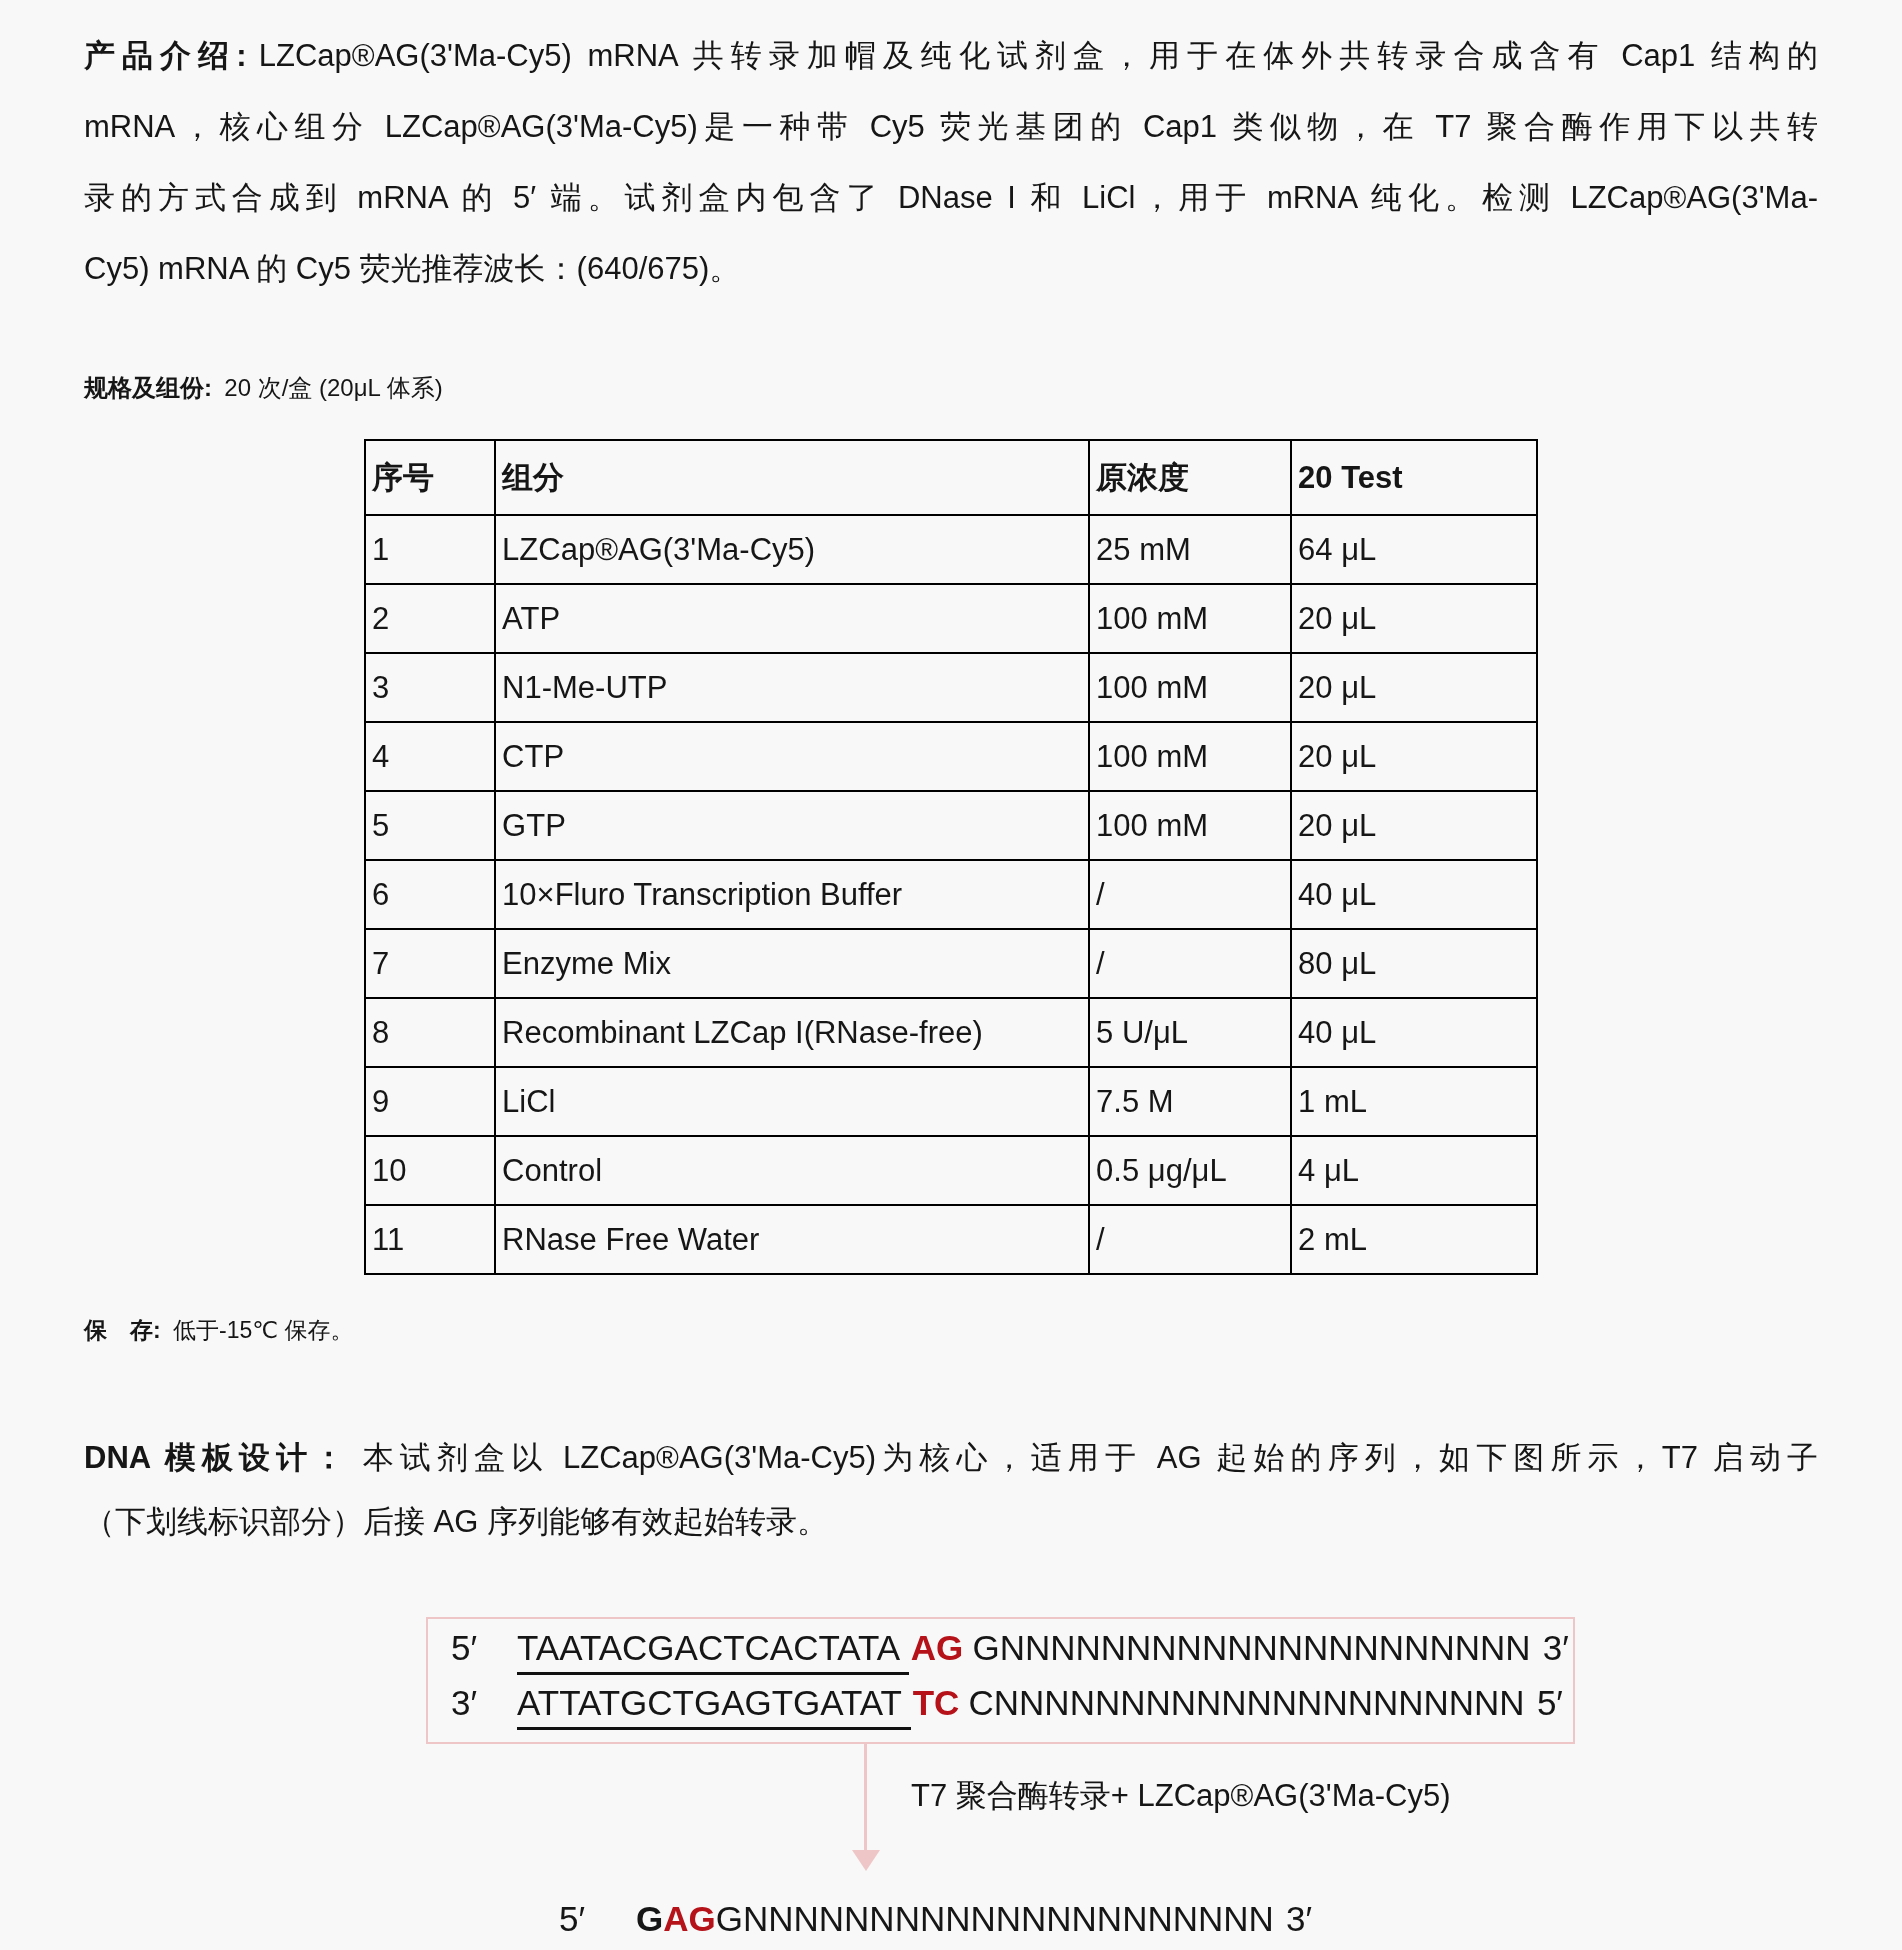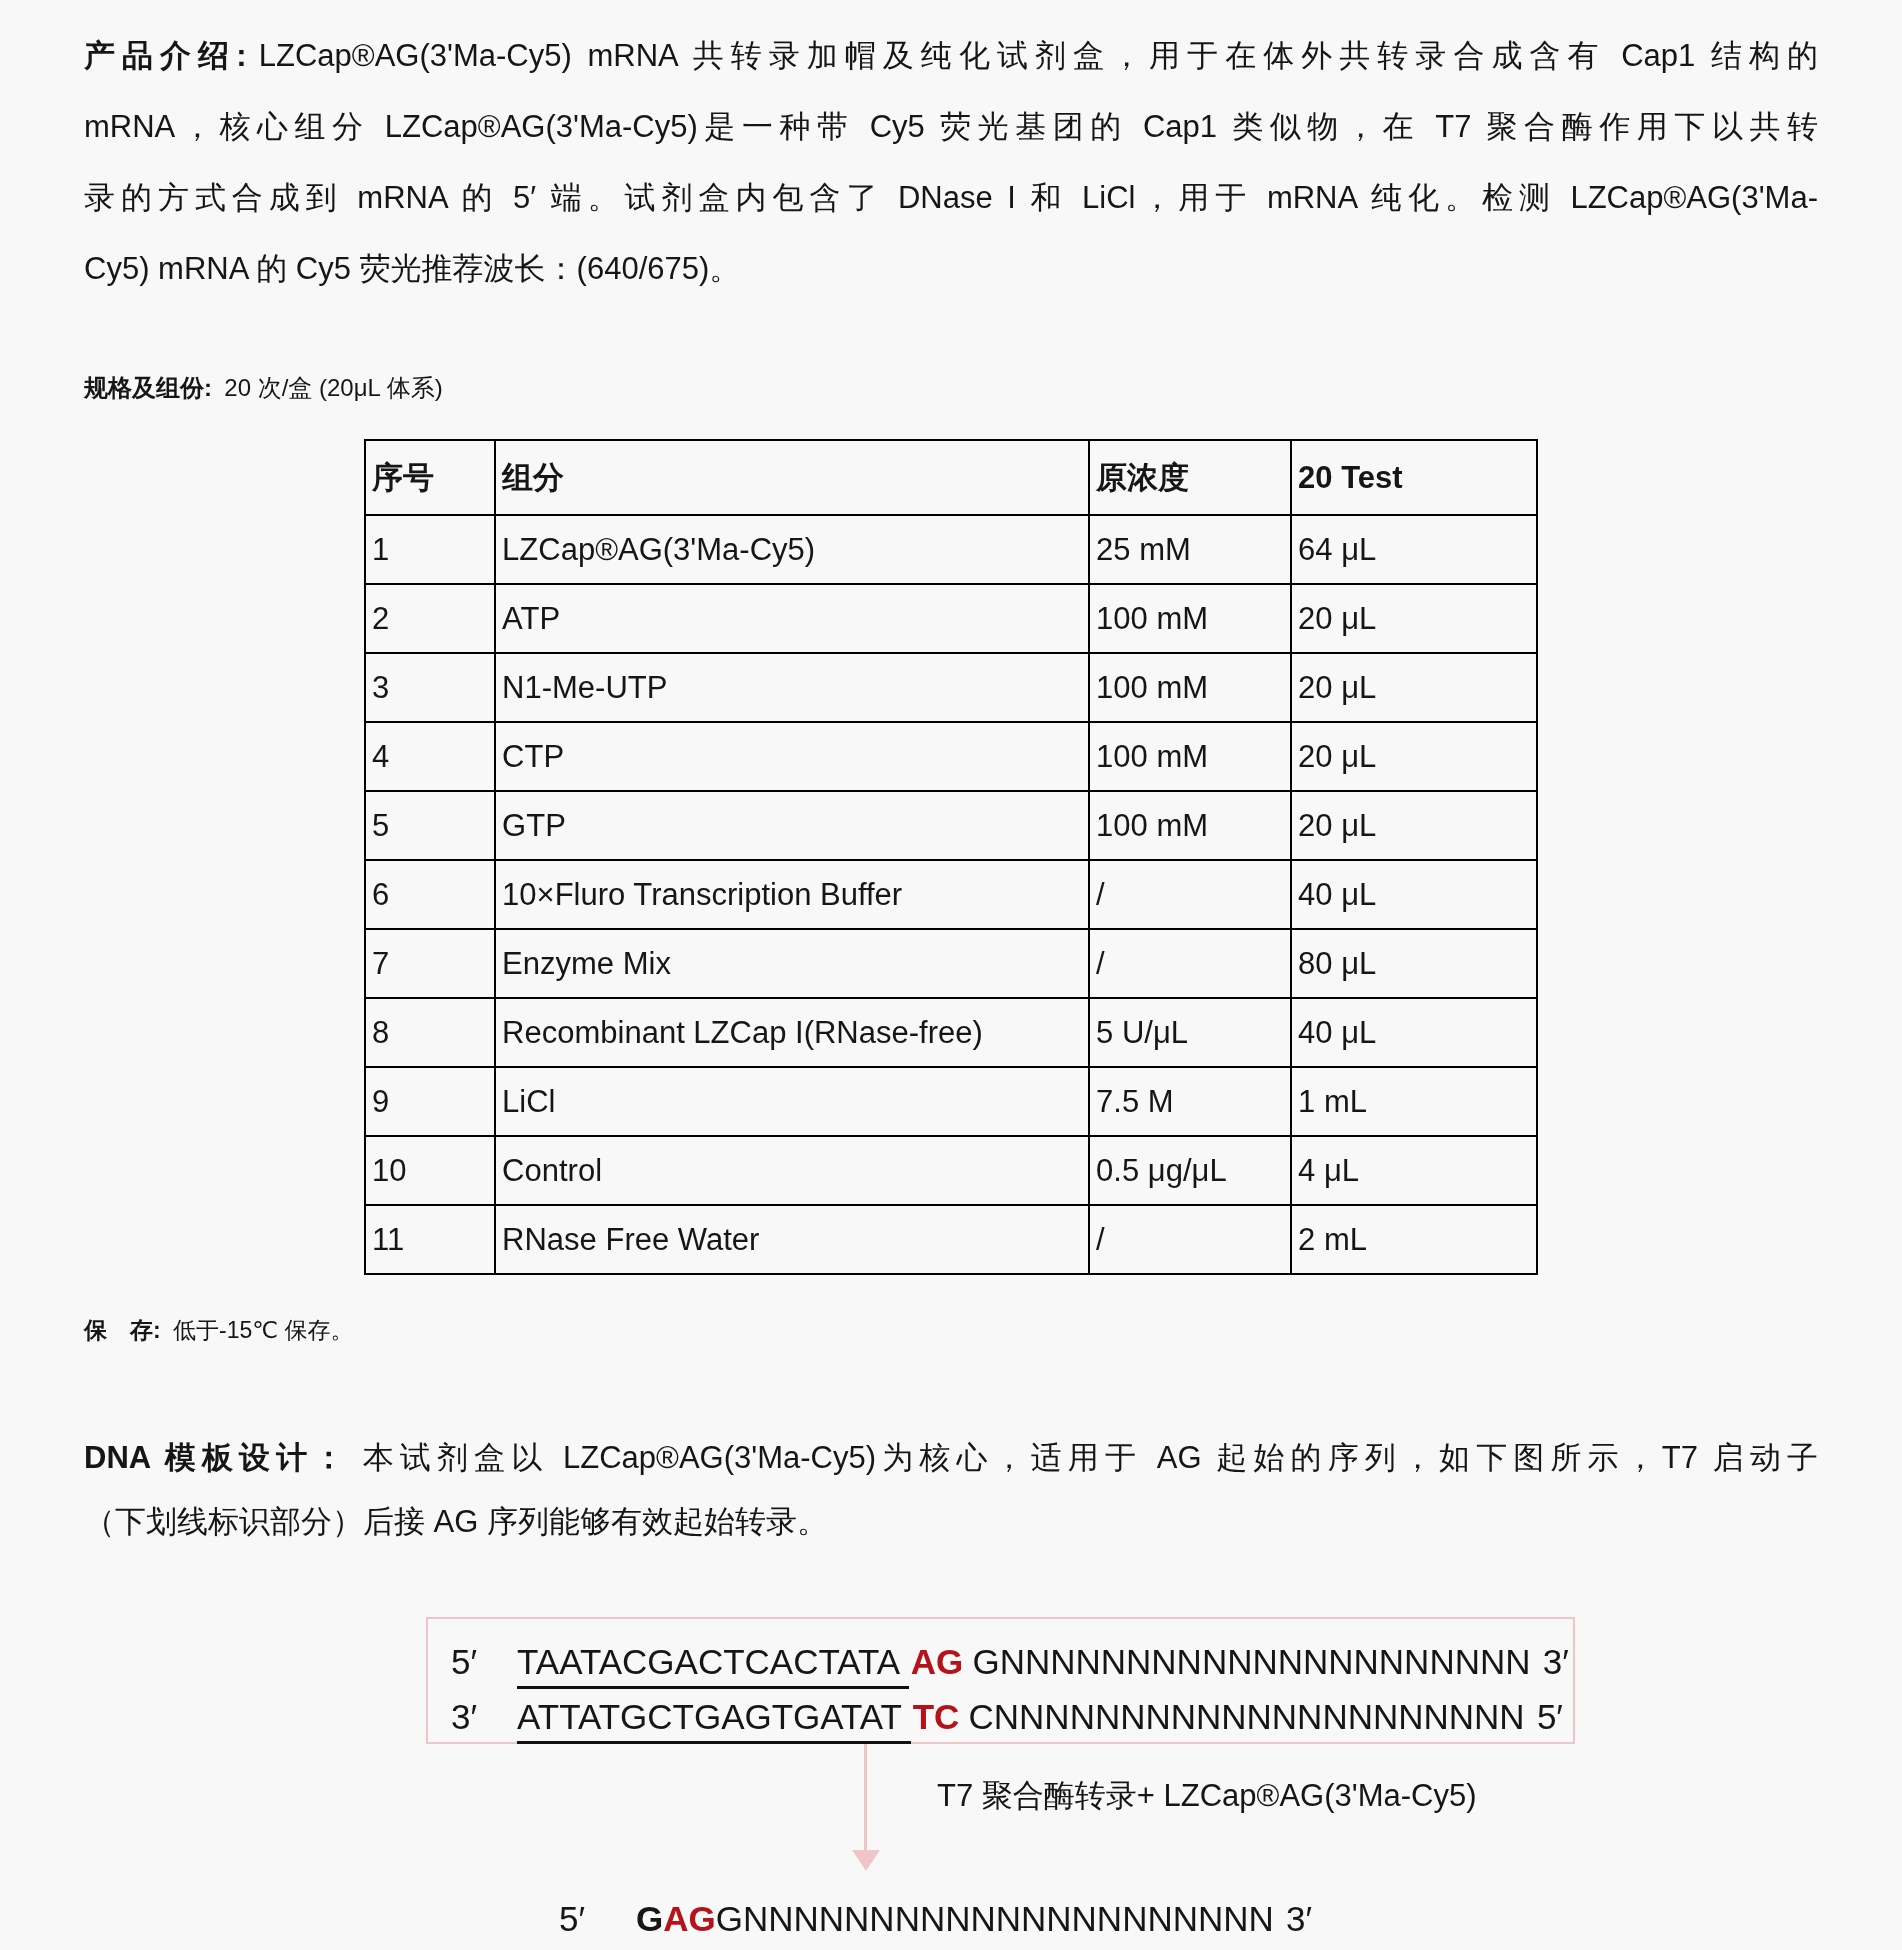--- a/index.html
+++ b/index.html
@@ -29,31 +29,31 @@
   table.comp th{height:73px;font-weight:bold;}
   table.comp td{height:67px;font-weight:normal;}
   
   .storage-line{font-size:23px;line-height:37px;margin-top:37px;}
   .dna{margin-top:77px;}
   .dna .line{line-height:64px;}
   
   .diagram{position:relative;margin-top:63px;height:354px;font-size:35px;}
   .seq-box{
     position:absolute;left:342px;top:0;width:1149px;height:127px;
-    box-sizing:border-box;border:2.3px solid #eec6c8;padding:15px 0 0 23px;
+    box-sizing:border-box;border:2.3px solid #eec6c8;padding:1px 0 0 23px;
   }
   .seq-row{height:55px;line-height:55px;white-space:nowrap;}
   .tag-start{display:inline-block;margin-right:40px;}
   .ul{border-bottom:3.8px solid #111;padding-bottom:5.4px;padding-right:9.2px;}
   .redseq{color:#b5121a;font-weight:bold;margin:0 9.2px 0 1.5px;}
   .tag-end{margin-left:12.3px;}
   .arrow-line{position:absolute;left:780px;top:127px;width:3.1px;height:107px;background:#eec6c8;}
   .arrow-head{position:absolute;left:768px;top:233px;width:0;height:0;
     border-left:14px solid transparent;border-right:14px solid transparent;border-top:21.5px solid #eec6c8;}
-  .arrow-label{position:absolute;left:853px;top:159px;font-size:31px;line-height:40px;}
+  .arrow-label{position:absolute;left:827px;top:159px;font-size:31px;line-height:40px;}
   .product-line{position:absolute;left:475px;top:282px;white-space:nowrap;}
   .p5{display:inline-block;margin-right:51px;}
   .bold-blk{font-weight:bold;color:#161616;}
   .bold-red{font-weight:bold;color:#b5121a;}
 </style>
 </head>
 <body>
 
 <div class="page">
 

